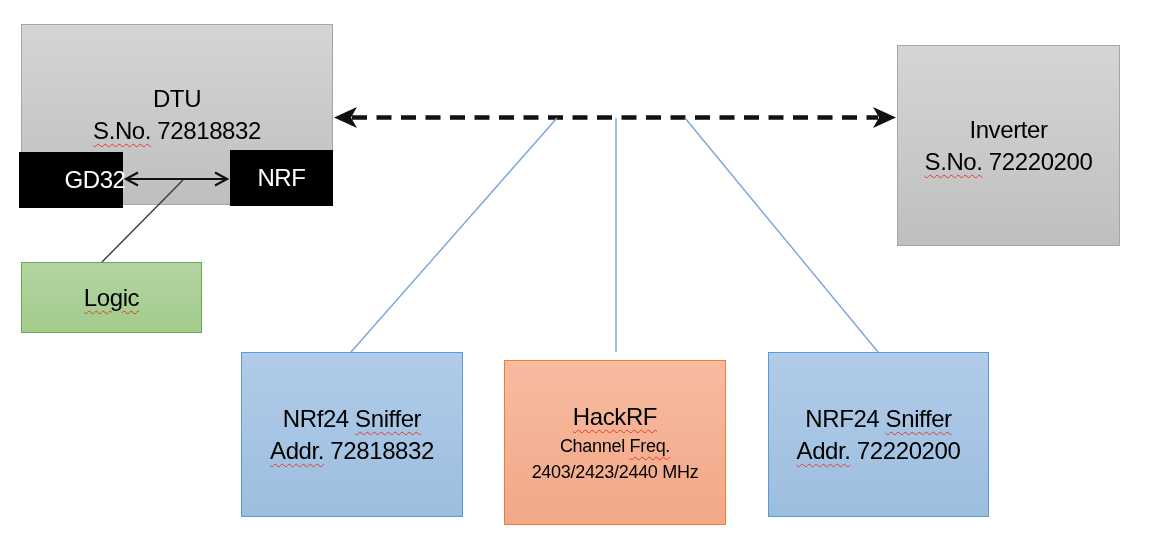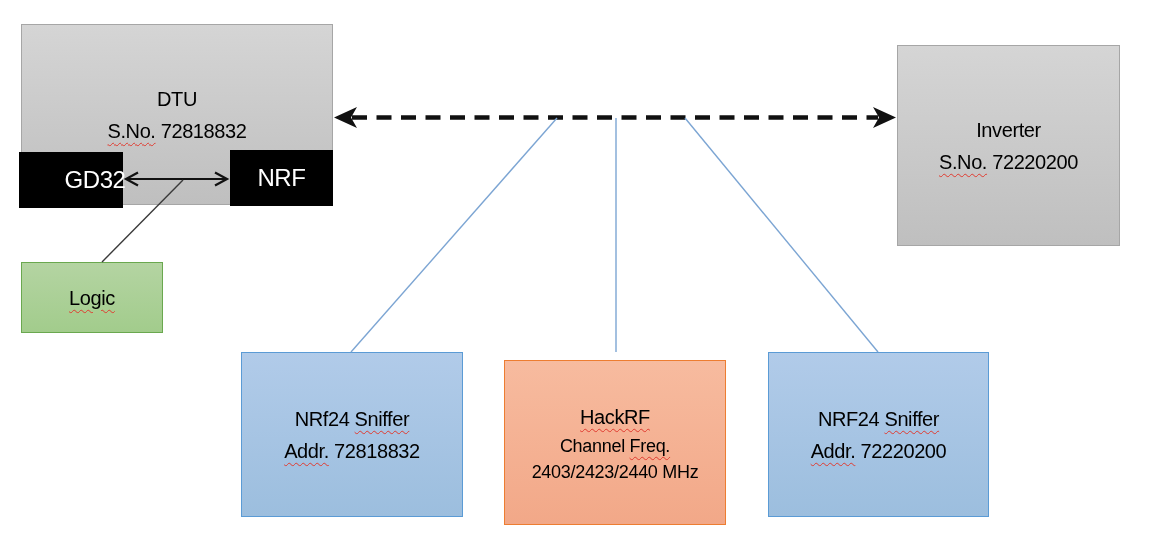--- a/index.html
+++ b/index.html
@@ -13,21 +13,21 @@
   }
   .box{
     position:absolute;
     display:flex;flex-direction:column;
     align-items:center;justify-content:center;
     text-align:center;
     box-sizing:border-box;
     letter-spacing:-0.4px;
   }
   .line{white-space:pre;}
-  .main-text{font-size:20px;line-height:32px;}
+  .main-text{font-size:24px;line-height:32px;}
   .small-text{font-size:18px;line-height:26px;letter-spacing:-0.3px;}
   .squiggle{
     text-decoration-line:underline;
     text-decoration-style:wavy;
     text-decoration-color:#e03a2f;
     text-decoration-thickness:1px;
     text-underline-offset:4px;
     text-align:right;
   }
   
@@ -37,21 +37,21 @@
   }
   #dtu-box{left:21px;top:24px;width:312px;height:181px;}
   #inverter-box{left:897px;top:45px;width:223px;height:201px;}
   .black-chip{
     background:#000000;color:#ffffff;
     font-size:24px;line-height:28px;
   }
   #gd32-box{left:19px;top:152px;width:104px;height:56px;padding-left:48px;}
   #nrf-box{left:230px;top:150px;width:103px;height:56px;}
   #logic-box{
-    left:21px;top:262px;width:142px;height:71px;
+    left:21px;top:262px;width:181px;height:71px;
     background:linear-gradient(#b4d4a2,#a2cc8c);
     border:1.4px solid #6aa84f;
   }
   .blue-box{
     background:linear-gradient(#b1cbe9,#9cbede);
     border:1.4px solid #5b9bd5;
   }
   #sniffer1-box{left:241px;top:352px;width:222px;height:165px;}
   #sniffer2-box{left:768px;top:352px;width:221px;height:165px;}
   #hackrf-box{

